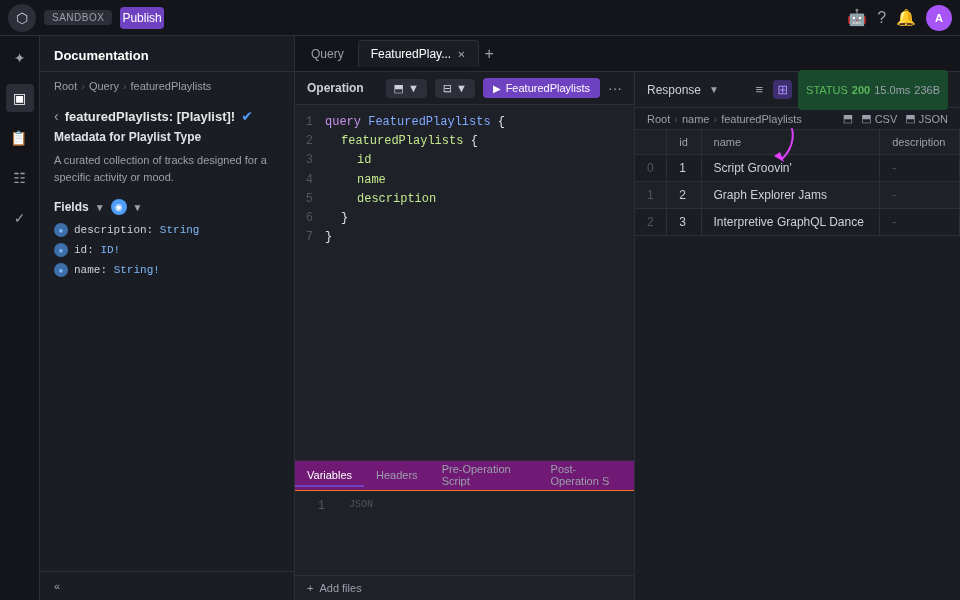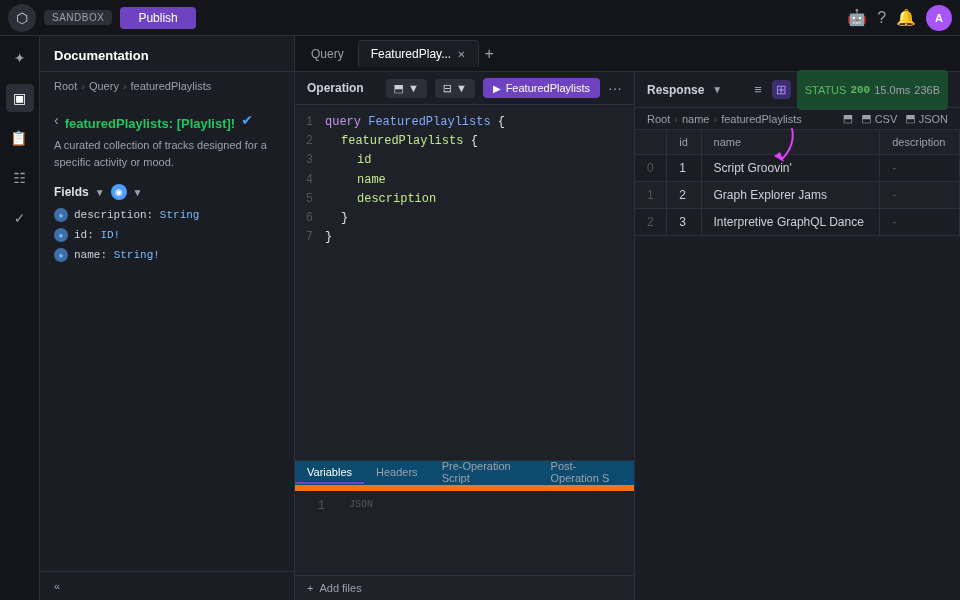--- a/index.html
+++ b/index.html
@@ -65,21 +65,21 @@
     }
     .url-settings-icon {
       color: #9ba0aa;
       font-size: 12px;
     }
     .publish-btn {
       background: #6f42c1;
       color: #fff;
       border: none;
       border-radius: 4px;
-      padding: 4px 18px;
+      padding: 4px 2px;
       font-size: 12px;
       cursor: pointer;
     }
     .topbar-right {
       margin-left: auto;
       display: flex;
       align-items: center;
       gap: 10px;
     }
     .topbar-icon {
@@ -177,22 +177,21 @@
       margin-bottom: 6px;
     }
     .back-btn {
       color: #9ba0aa;
       cursor: pointer;
       font-size: 14px;
     }
     .sidebar-type-title {
       font-size: 13px;
       font-weight: 600;
-      color: #22c55e;
-      margin-top: 8px;
+      color: #e5e5e5;
     }
     .verified-icon {
       color: #4f9ef8;
       font-size: 14px;
     }
     .sidebar-description {
       font-size: 11px;
       color: #9ba0aa;
       line-height: 1.5;
       margin-bottom: 14px;
@@ -409,23 +408,23 @@
     
     .bottom-panel {
       border-top: 1px solid #2c2f38;
       display: flex;
       flex-direction: column;
       height: 140px;
     }
     .bottom-tabs {
       display: flex;
       align-items: center;
-      border-bottom: 6px solid #f97316;
+      border-bottom: 1px solid #f97316;
       height: 30px;
-      background: #0c4a6e;
+      background: #701a75;
     }
     .bottom-tab {
       padding: 4px 12px;
       font-size: 11px;
       color: #9ba0aa;
       cursor: pointer;
       border-bottom: 2px solid transparent;
     }
     .bottom-tab.active {
       color: #fff;
@@ -467,40 +466,40 @@
     .response-header {
       display: flex;
       align-items: center;
       padding: 6px 12px;
       border-bottom: 1px solid #2c2f38;
       gap: 8px;
       height: 36px;
     }
     .response-label {
       font-size: 12px;
-      font-weight: 700;
+      font-weight: 400;
       color: #cdd0d8;
     }
     .chevron-down { color: #9ba0aa; font-size: 10px; }
     .response-actions {
       margin-left: auto;
       display: flex;
       align-items: center;
       gap: 6px;
     }
     .status-badge {
       background: #1a4a2e;
       color: #5cb85c;
       border-radius: 4px;
       padding: 14px 8px;
       font-size: 11px;
       display: flex;
       gap: 4px;
     }
-    .status-num { color: #5cb85c; font-weight: 600; font-family: Liberation Mono, monospace; }
+    .status-num { color: #5cb85c; font-weight: 600; }
     .status-time { color: #9ba0aa; }
     .status-size { color: #9ba0aa; }
     .resp-icon-btn {
       background: none;
       border: none;
       color: #9ba0aa;
       font-size: 13px;
       cursor: pointer;
       padding: 2px 4px;
     }
@@ -618,20 +617,21 @@
       <span class="breadcrumb-link">Query</span>
       <span class="breadcrumb-sep">›</span>
       <span class="breadcrumb-current">featuredPlaylists</span>
     </div>
     <div class="sidebar-content">
       <div class="sidebar-title-row">
         <span class="back-btn">‹</span>
         <span class="sidebar-type-title">featuredPlaylists: [Playlist]!</span>
         <span class="verified-icon">✔</span>
       </div>
+      <div class="sidebar-section-title">Metadata for Playlist Type</div>
       <p class="sidebar-description">A curated collection of tracks designed for a specific activity or mood.</p>
       <div class="fields-header">
         <span class="fields-label">Fields</span>
         <span class="chevron-icon">▼</span>
         <div class="filter-badge">
           <span>◉</span>
         </div>
         <span class="chevron-icon">▼</span>
       </div>
       <div>

